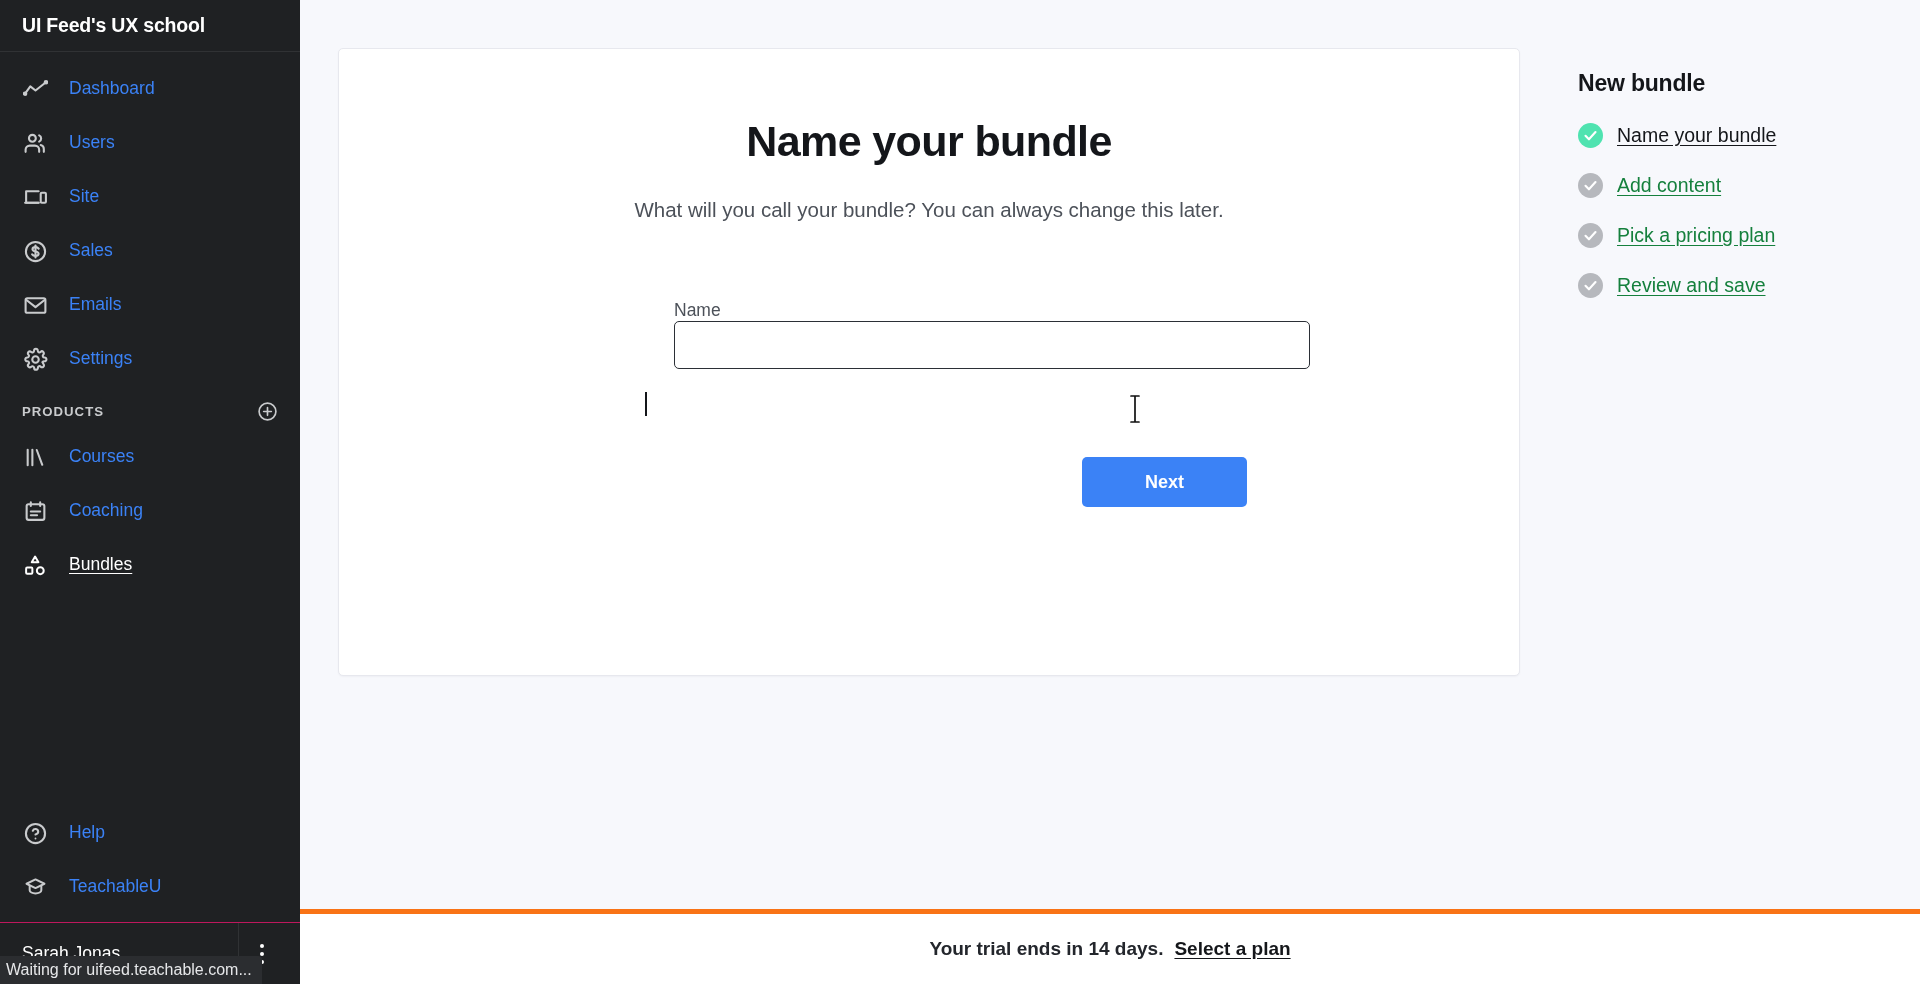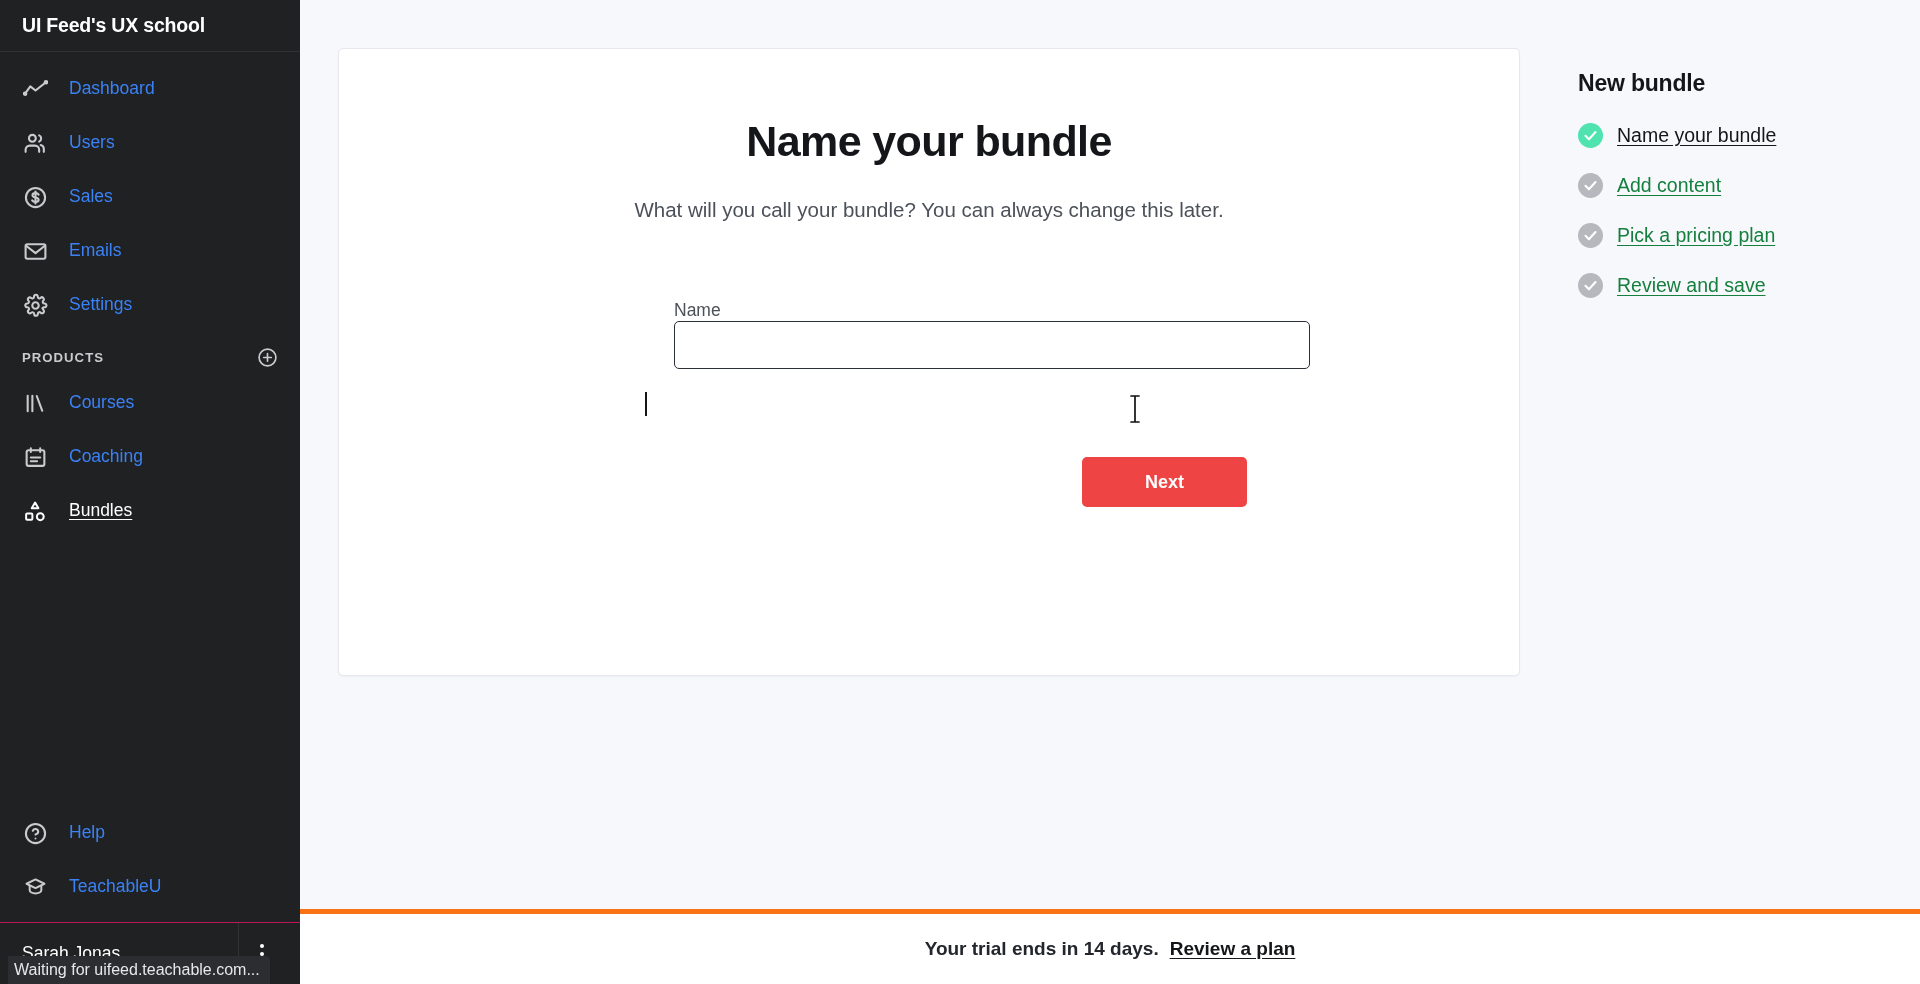--- a/index.html
+++ b/index.html
@@ -111,21 +111,21 @@
   .caret{
     position:absolute; left:645px; top:392px;
     width:1.6px; height:24px; background:#14161a;
     animation:blink 1.05s steps(1,end) infinite;
   }
   @keyframes blink{ 0%,49%{opacity:1} 50%,100%{opacity:0} }
 
   .btn-row{ width:636px; margin:88px auto 0 auto; display:flex; justify-content:flex-end; }
   .btn-next{
     min-width:165px; height:50px;
-    background:#ef4444; color:#ffffff;
+    background:#3b82f6; color:#ffffff;
     border:none; border-radius:5px;
     font-size:18px; font-weight:700;
     font-family:"Liberation Sans", sans-serif;
     cursor:default;
   }
 
   
   .steps{
     width:380px; flex:0 0 380px;
     padding:70px 0 0 38px;
@@ -161,21 +161,21 @@
     gap:11px;
   }
   .trial-text{ font-size:19px; font-weight:700; color:#23262c; }
   .trial-link{
     font-size:19px; font-weight:700; color:#14161a;
     text-decoration:underline; text-underline-offset:3px; cursor:pointer;
   }
 
   
   .status-bar{
-    position:absolute; left:8px; bottom:0;
+    position:absolute; left:0; bottom:0;
     height:28px; max-width:640px;
     background:#2b2d30;
     color:#e6e7e9; font-size:16px;
     display:flex; align-items:center;
     padding:0 10px 0 6px;
     border-top-right-radius:4px;
     z-index:50;
     white-space:nowrap;
   }
 
@@ -211,20 +211,30 @@
           <svg width="25" height="25" viewBox="0 0 24 24" fill="none" stroke="#c9cbcd" stroke-width="2" stroke-linecap="round" stroke-linejoin="round">
               <path d="M15.5 20v-2a4 4 0 0 0-4-4h-5a4 4 0 0 0-4 4v2"></path>
               <circle cx="9" cy="7" r="3.3"></circle>
               <path d="M17 13.5a4 4 0 0 1 3 3.9V20"></path>
               <path d="M15.5 4.2a3.3 3.3 0 0 1 0 6"></path>
             </svg>
         </span>
         <span class="sb-label">Users</span>
       </a>
 
+      <a class="sb-item">
+        <span class="ico">
+          <svg width="25" height="25" viewBox="0 0 24 24" fill="none" stroke="#c9cbcd" stroke-width="2" stroke-linecap="round" stroke-linejoin="round">
+              <path d="M15 17H3V6h12"></path>
+              <rect x="17" y="7.5" width="5" height="9.5" rx="1"></rect>
+              <path d="M2 17h13"></path>
+            </svg>
+        </span>
+        <span class="sb-label">Site</span>
+      </a>
 
       <a class="sb-item">
         <span class="ico">
           <svg width="25" height="25" viewBox="0 0 24 24" fill="none" stroke="#c9cbcd" stroke-width="2" stroke-linecap="round" stroke-linejoin="round">
               <circle cx="12" cy="12" r="9.2"></circle>
               <path d="M15 9.2c-.6-.9-1.7-1.4-3-1.4-1.7 0-2.9.8-2.9 2s1.1 1.7 2.9 2.1c1.8.4 3 .9 3 2.2 0 1.2-1.3 2.1-3.1 2.1-1.4 0-2.5-.5-3.1-1.4"></path>
               <path d="M12 6.2v11.6"></path>
             </svg>
         </span>
         <span class="sb-label">Sales</span>
@@ -386,18 +396,18 @@
   </section>
 
   <div class="caret"></div>
 
   <svg class="ibeam" viewBox="0 0 14 30">
     <path d="M3 2 H11 M7 2 V28 M3 28 H11" stroke="#111111" stroke-width="1.7" fill="none" stroke-linecap="round"></path>
   </svg>
 
   <div class="trial-bar">
     <span class="trial-text">Your trial ends in 14 days.</span>
-    <span class="trial-link">Review a plan</span>
+    <span class="trial-link">Select a plan</span>
   </div>
 
   <div class="status-bar">Waiting for uifeed.teachable.com...</div>
 
 </div>
 
 </body></html>

